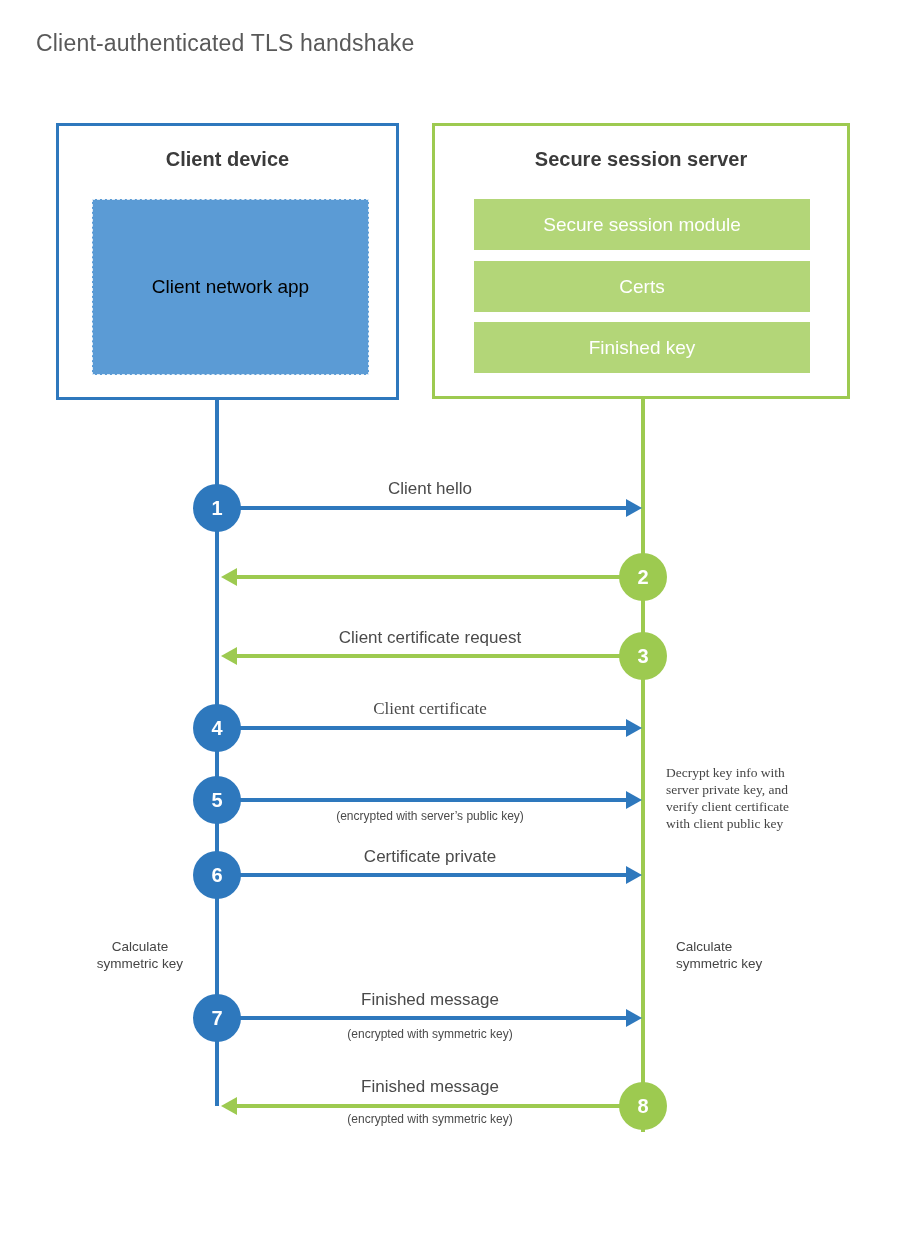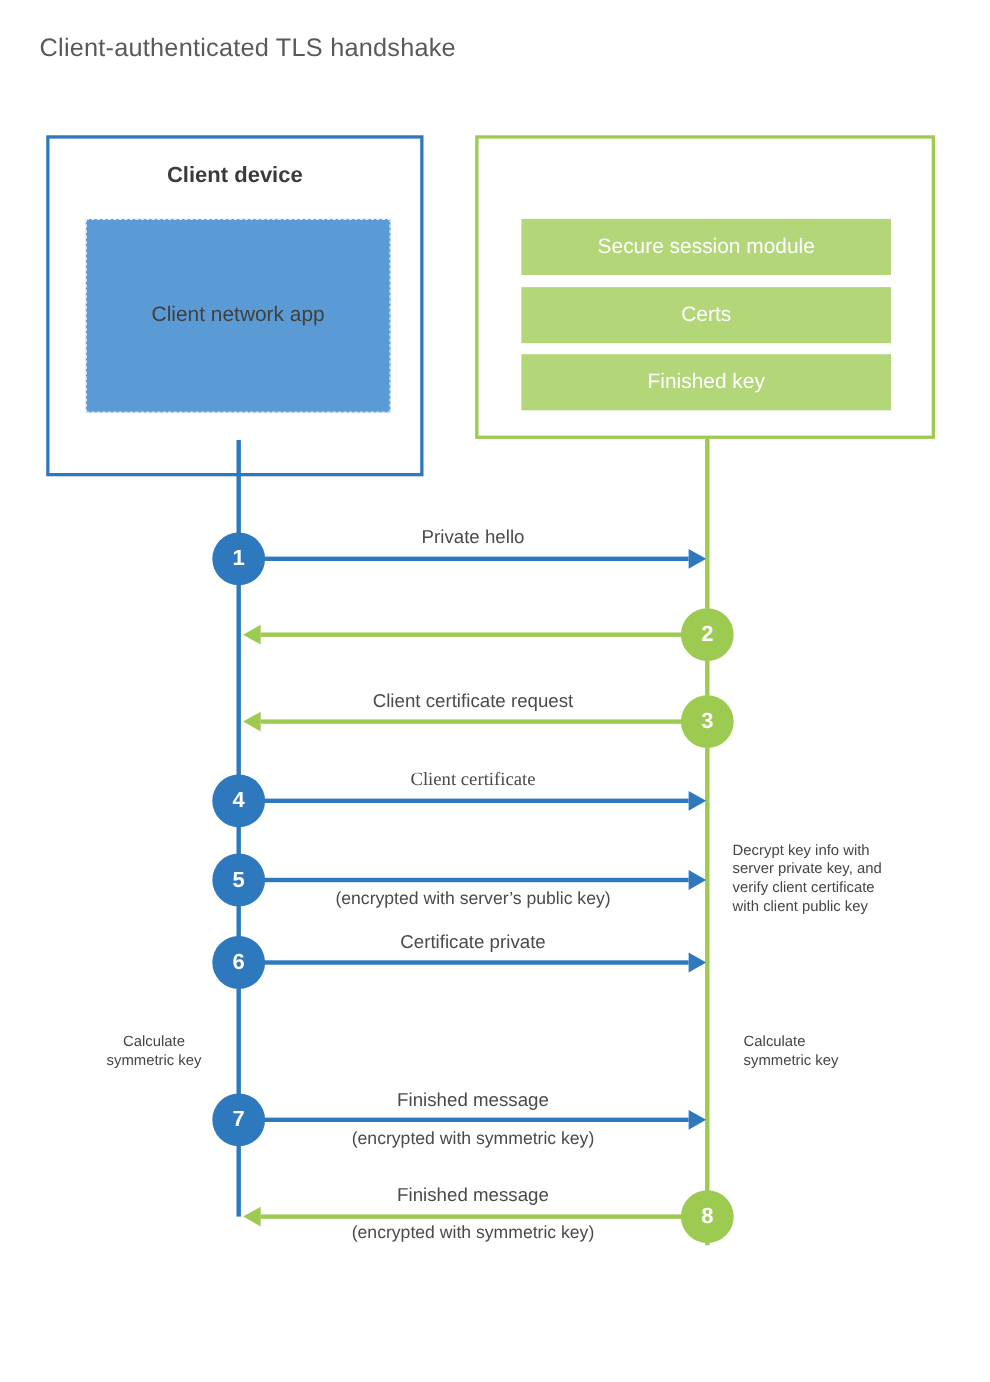--- a/index.html
+++ b/index.html
@@ -12,74 +12,75 @@
     --ink-title:#595959;
   }
   *{margin:0;padding:0;box-sizing:border-box;}
   body{background:#fff;font-family:"Liberation Sans","DejaVu Sans",sans-serif;}
   .canvas{position:relative;width:900px;height:1256px;background:#ffffff;overflow:hidden;}
 
   .title{position:absolute;left:36px;top:30px;font-size:23px;font-weight:300;color:var(--ink-title);letter-spacing:.2px;}
 
   
   .actor{position:absolute;background:#fff;}
-  .actor.client{left:42px;top:123px;width:343px;height:310px;border:3px solid var(--blue);padding-left:28px;}
+  .actor.client{left:56px;top:123px;width:343px;height:277px;border:3px solid var(--blue);padding-left:28px;}
   .actor.server{left:432px;top:123px;width:418px;height:276px;border:3px solid var(--green);}
   .actor-title{position:absolute;left:0;right:0;top:22px;text-align:center;font-size:20px;font-weight:bold;color:var(--ink-dark);}
-  .app-box{position:absolute;left:33px;top:73px;width:277px;height:176px;background:var(--blue-fill);border:1px dashed rgba(255,255,255,.8);display:flex;align-items:center;justify-content:center;text-align:center;color:#404040;font-size:19px;line-height:26px;padding:0 40px;}
+  .app-box{position:absolute;left:33px;top:73px;width:277px;height:176px;background:var(--blue-fill);border:1px dashed rgba(255,255,255,.8);display:flex;align-items:center;justify-content:center;text-align:center;color:#000000;font-size:19px;line-height:26px;padding:0 40px;}
   .bar{position:absolute;left:39px;width:336px;height:51px;background:var(--green-fill);color:#fff;font-size:19px;display:flex;align-items:center;justify-content:center;text-align:center;}
 
   
   .vline{position:absolute;width:4px;}
   .vline.blue{background:var(--blue);left:215px;top:400px;height:706px;}
   .vline.green{background:var(--green);left:641px;top:399px;height:733px;}
 
   
   .hline{position:absolute;height:4px;}
   .hline.blue{background:var(--blue);}
   .hline.green{background:var(--green);}
   .head{position:absolute;width:0;height:0;border-top:9px solid transparent;border-bottom:9px solid transparent;}
   .head.right{border-left:16px solid var(--blue);}
   .head.left{border-right:16px solid var(--green);}
 
   .circle{position:absolute;width:48px;height:48px;border-radius:50%;color:#fff;font-size:20px;font-weight:bold;display:flex;align-items:center;justify-content:center;}
   .circle.blue{background:var(--blue);}
   .circle.green{background:var(--green);}
 
   .msg{position:absolute;left:230px;width:400px;text-align:center;color:var(--ink);font-size:17px;}
-  .msg.sub{font-size:16px;}
+  .msg.sub{font-size:12px;}
 
   .note{position:absolute;color:#454545;font-size:13.5px;line-height:17px;}
-  .note.decrypt{left:666px;top:764px;width:170px;text-align:left;}
+  .note.decrypt{left:666px;top:764px;width:170px;text-align:left;font-family:Liberation Serif, serif;}
   .note.calc-left{left:75px;top:938px;width:130px;text-align:center;}
   .note.calc-right{left:676px;top:938px;width:130px;text-align:left;}
   .note span{display:block;}
 </style>
 </head>
 <body>
 
 <div class="canvas">
 
   <div class="title">Client-authenticated TLS handshake</div>
 
   <div class="actor client">
     <div class="actor-title">Client device</div>
     <div class="app-box">Client network app</div>
   </div>
 
   <div class="actor server">
+    <div class="actor-title">Secure session server</div>
     <div class="bar" style="top:73px;">Secure session module</div>
     <div class="bar" style="top:135px;">Certs</div>
     <div class="bar" style="top:196px;">Finished key</div>
   </div>
 
   <div class="vline blue"></div>
   <div class="vline green"></div>
 
-  <div class="msg" style="top:479px;">Private hello</div>
+  <div class="msg" style="top:479px;">Client hello</div>
   <div class="hline blue" style="left:236px;top:506px;width:390px;"></div>
   <div class="head right" style="left:626px;top:499px;"></div>
   <div class="circle blue" style="left:193px;top:484px;">1</div>
 
   <div class="hline green" style="left:237px;top:575px;width:387px;"></div>
   <div class="head left" style="left:221px;top:568px;"></div>
   <div class="circle green" style="left:619px;top:553px;">2</div>
 
   <div class="msg" style="top:628px;">Client certificate request</div>
   <div class="hline green" style="left:237px;top:654px;width:387px;"></div>

